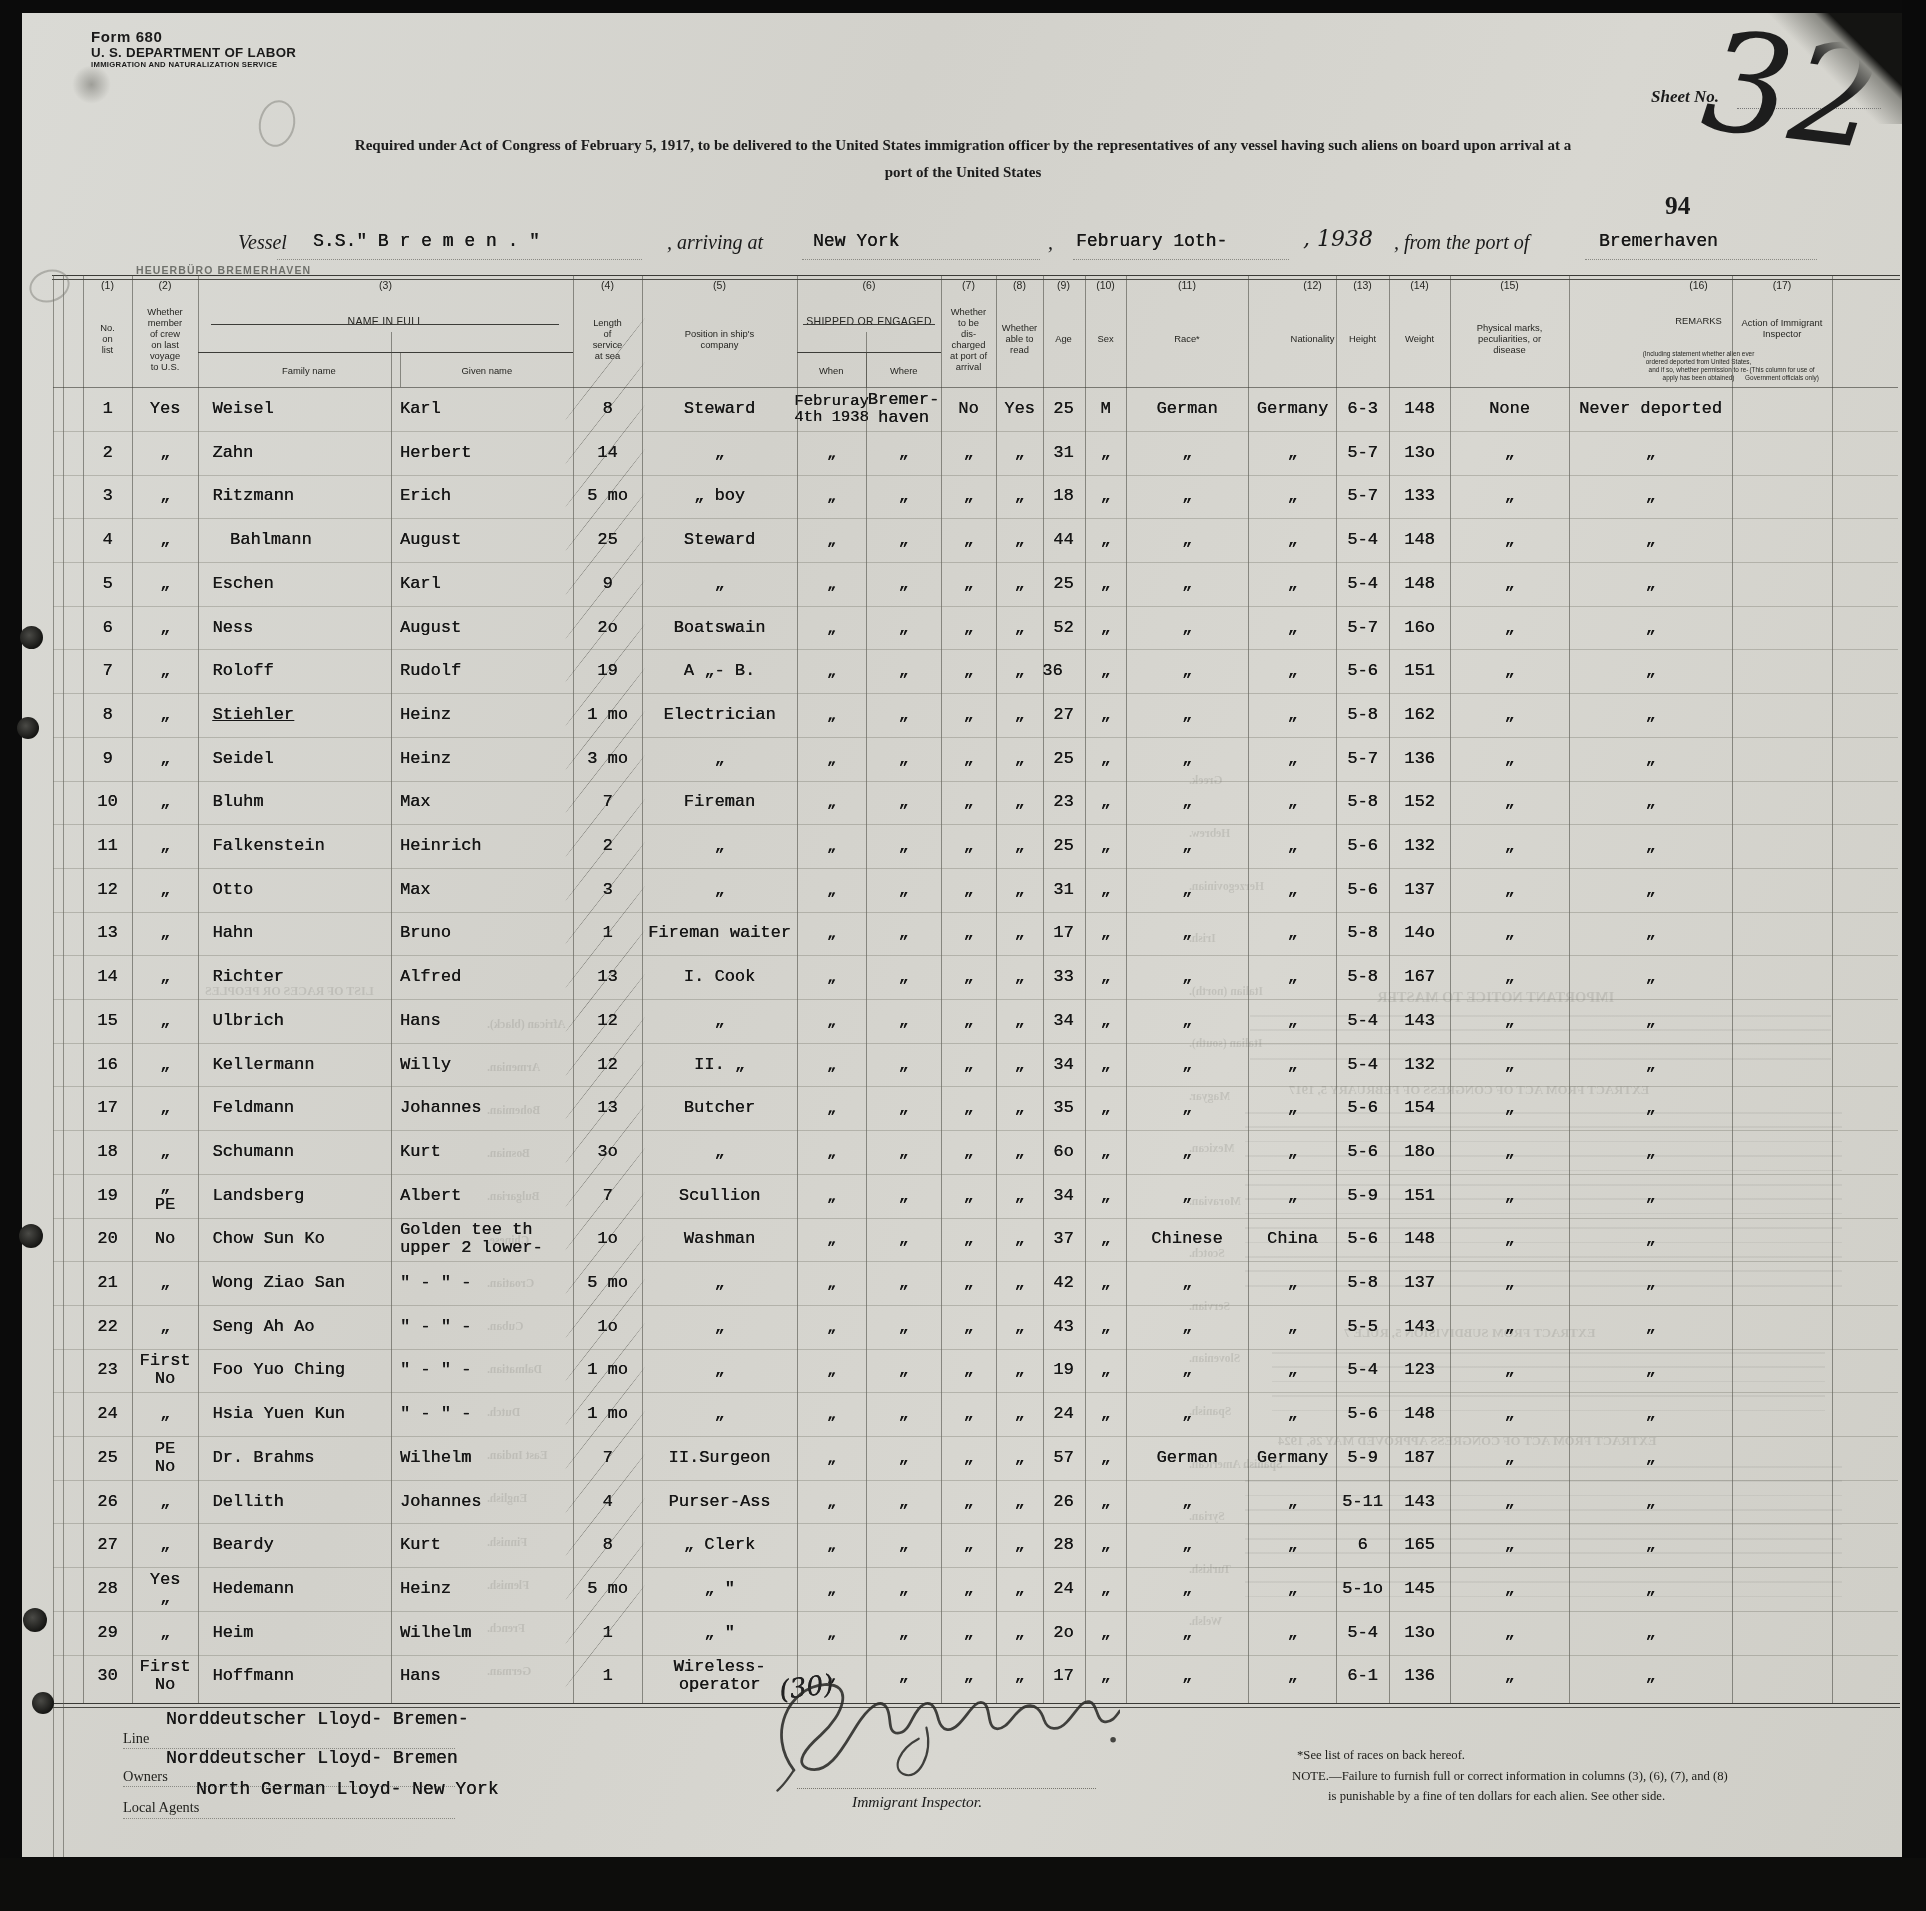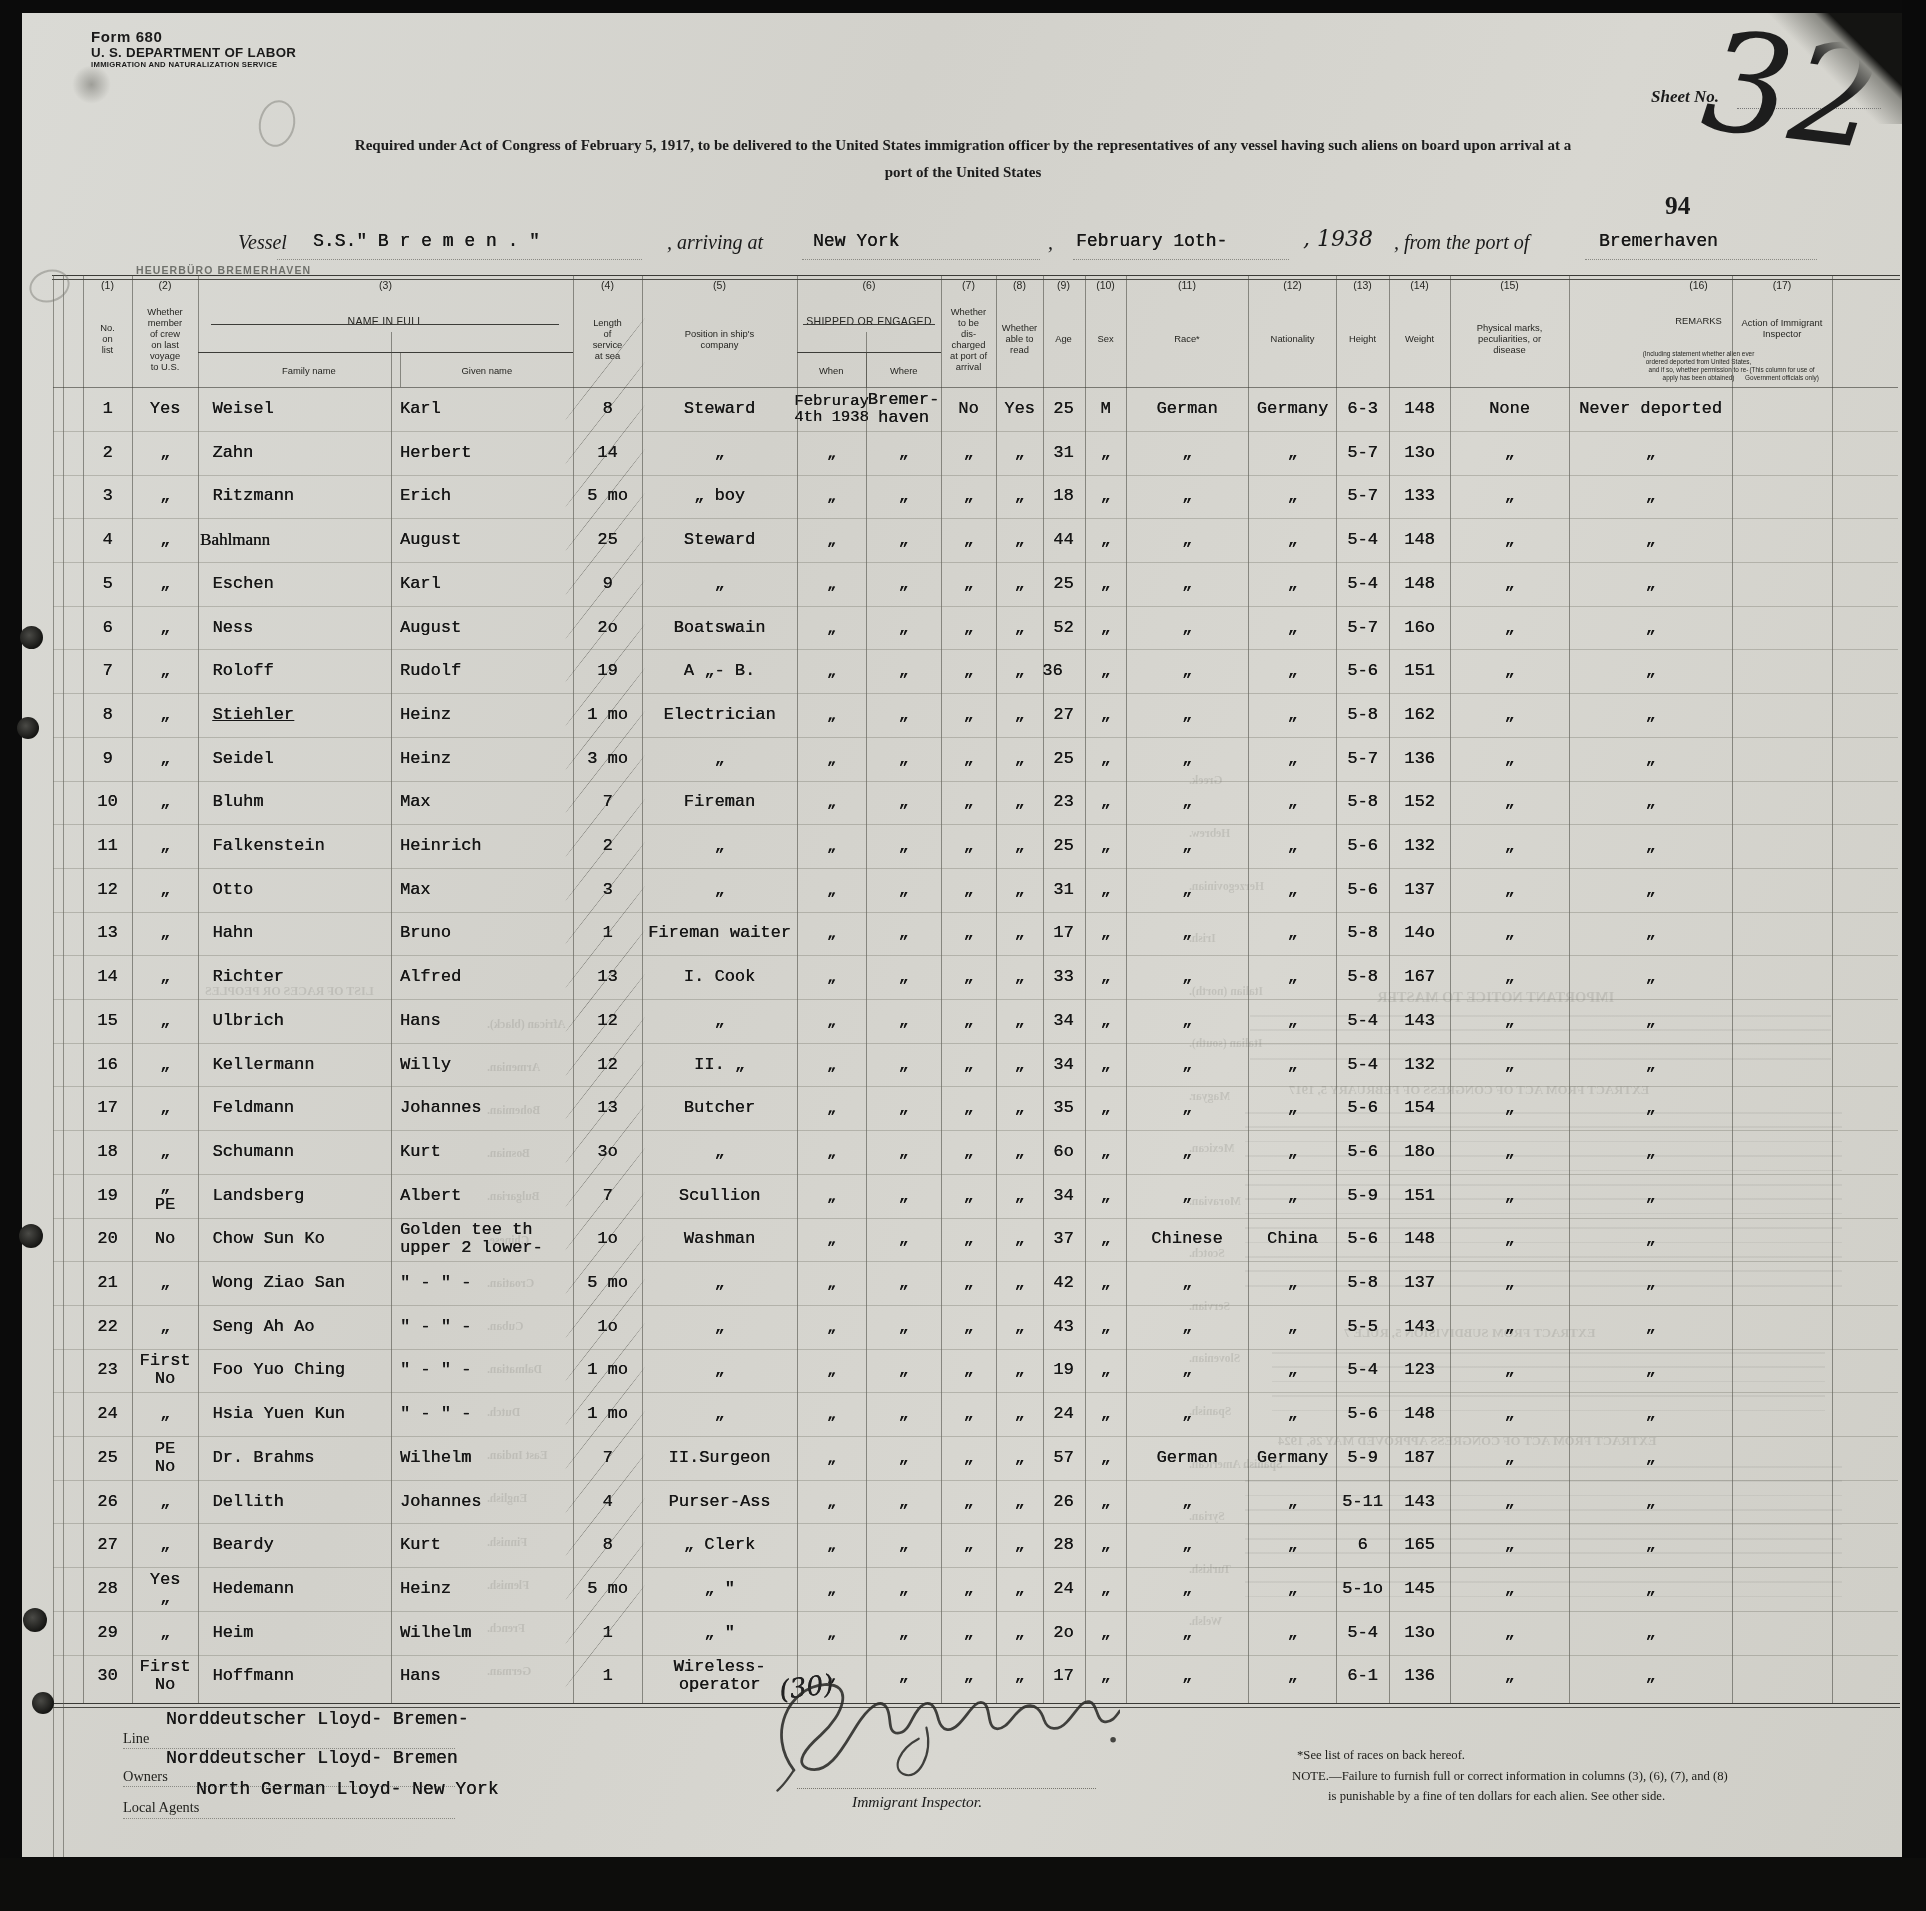--- a/index.html
+++ b/index.html
@@ -193,21 +193,21 @@
         <div class="hlabel">Age</div>
       </div>
       <div class="hcell" style="left: 1002px; width: 41px;">
         <div class="hnum">(10)</div>
         <div class="hlabel">Sex</div>
       </div>
       <div class="hcell" style="left: 1043px; width: 122px;">
         <div class="hnum">(11)</div>
         <div class="hlabel">Race*</div>
       </div>
-      <div class="hcell" style="left: 1165px; width: 89px;">
+      <div class="hcell" style="left: 1165px; width: 89px; padding-left: 20px;">
         <div class="hnum">(12)</div>
         <div class="hlabel">Nationality</div>
       </div>
       <div class="hcell" style="left: 1253px; width: 53px;">
         <div class="hnum">(13)</div>
         <div class="hlabel">Height</div>
       </div>
       <div class="hcell" style="left: 1306px; width: 61px;">
         <div class="hnum">(14)</div>
         <div class="hlabel">Weight</div>
@@ -299,21 +299,21 @@
         <div class="cell tw" style="left: 1253px; width: 53px;">5-7</div>
         <div class="cell tw" style="left: 1306px; width: 61px;">133</div>
         <div class="cell tw" style="left: 1367px; width: 119px;">„</div>
         <div class="cell tw" style="left: 1486px; width: 163px;">„</div>
         <div class="cell tw" style="left: 1649px; width: 100px;"></div>
         <div class="slash"></div>
       </div>
       <div class="row" style="top: 131px;">
         <div class="cell tw" style="left: 0px; width: 49px;">4</div>
         <div class="cell tw" style="left: 49px; width: 66px;">„</div>
-        <div class="cell tw l" style="padding-left: 2px; left: 115px; width: 193px; font-family: Liberation Serif, serif;">Bahlmann</div>
+        <div class="cell tw l" style="padding-left: 32px; left: 115px; width: 193px;">Bahlmann</div>
         <div class="cell tw l" style="padding-left: 8.9px; left: 308px; width: 183px;">August</div>
         <div class="cell tw" style="left: 490px; width: 69px;">25</div>
         <div class="cell tw" style="left: 559px; width: 155px;">Steward</div>
         <div class="cell tw" style="font-size: 15.5px; left: 714px; width: 69px;">„</div>
         <div class="cell tw" style="left: 783px; width: 75px;">„</div>
         <div class="cell tw" style="left: 858px; width: 55px;">„</div>
         <div class="cell tw" style="left: 913px; width: 47px;">„</div>
         <div class="cell tw" style="left: 960px; width: 41px;">44</div>
         <div class="cell tw" style="left: 1002px; width: 41px;">„</div>
         <div class="cell tw" style="left: 1043px; width: 122px;">„</div>

